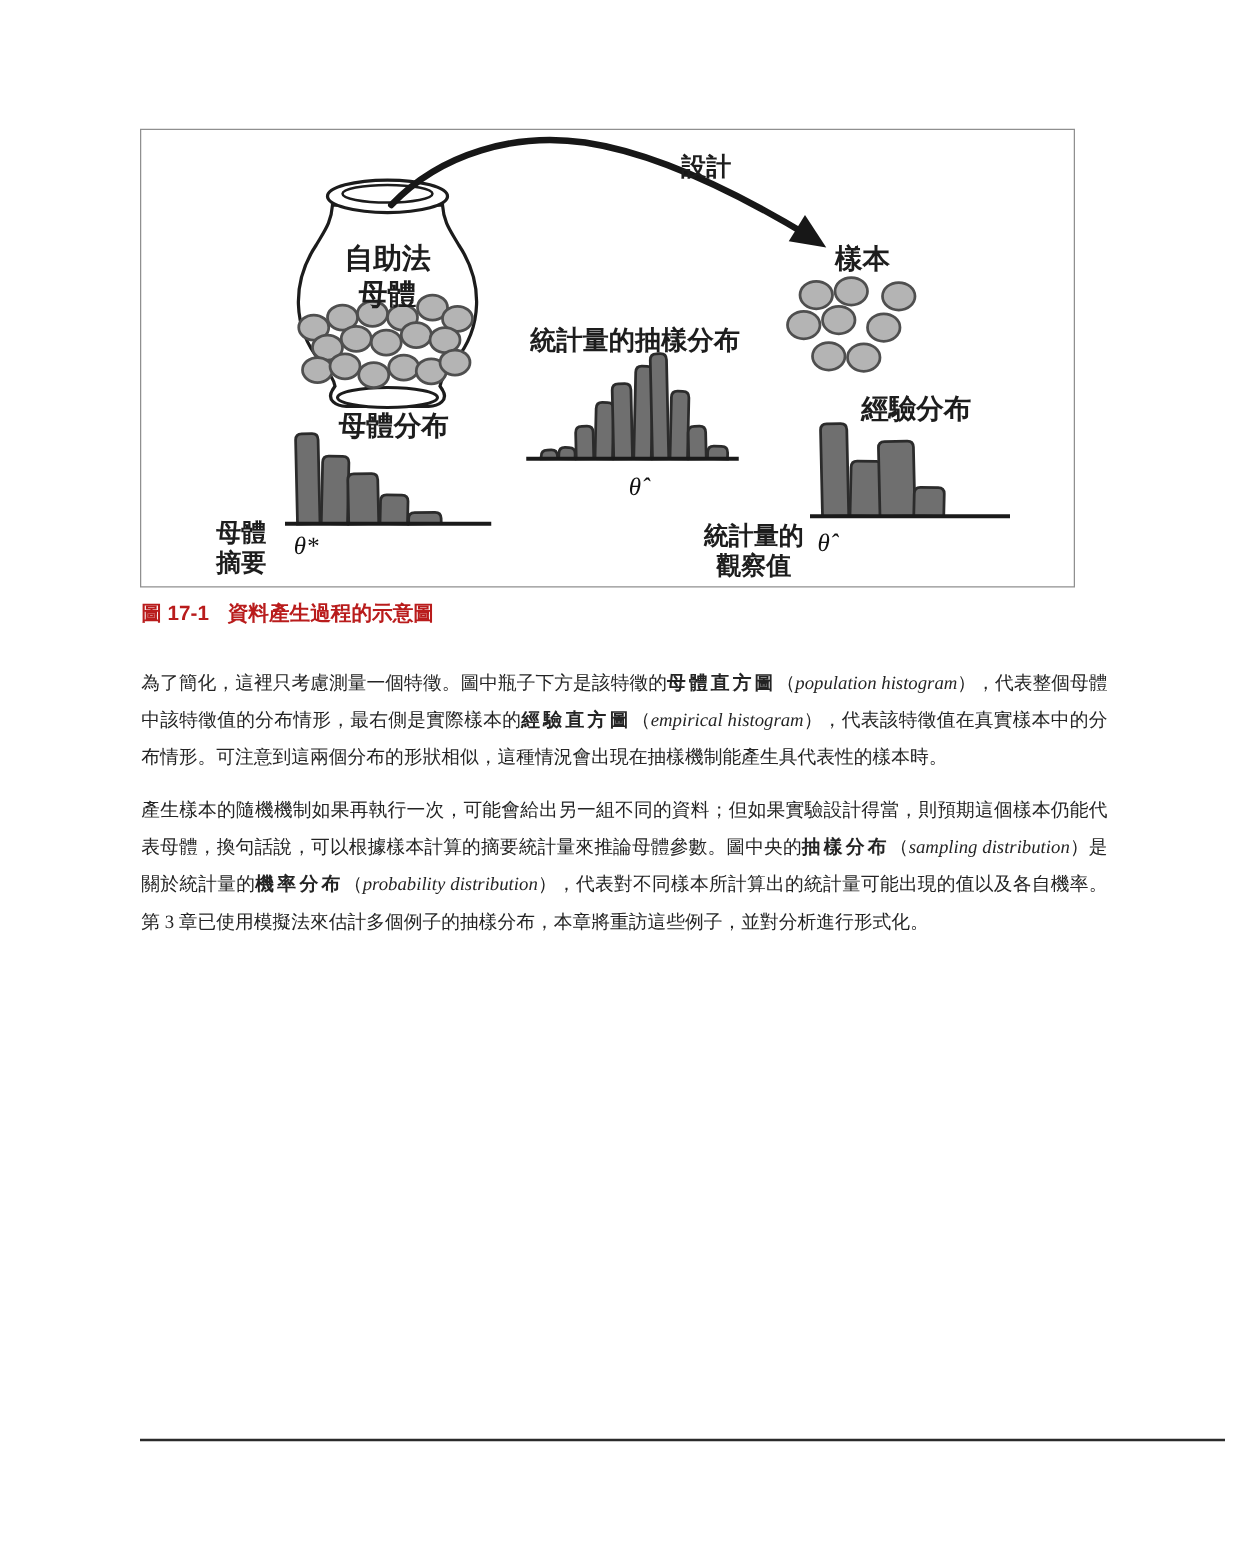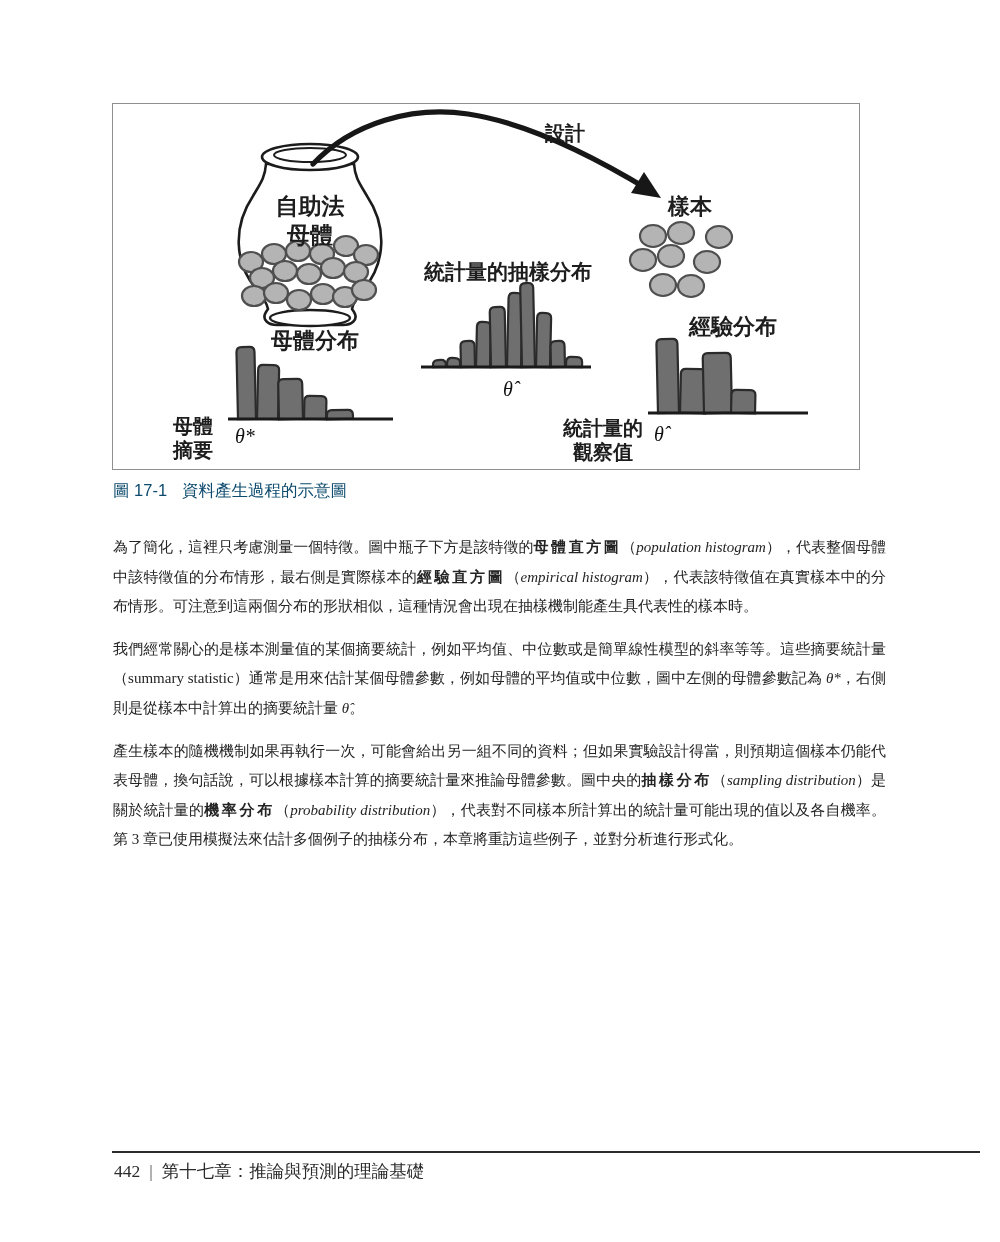--- a/index.html
+++ b/index.html
@@ -5,21 +5,21 @@
   html,body{margin:0;padding:0;background:#ffffff;}
   .page{position:relative;width:1000px;height:1242px;background:#ffffff;overflow:hidden;
         font-family:"Liberation Serif","DejaVu Serif",serif;color:#242424;}
   .figure-box{position:absolute;left:112px;top:103px;width:748px;height:367px;
               border:1px solid #8f8f8f;box-sizing:border-box;background:#fff;}
   .figure-box svg{display:block;}
   .fig-cjk{font-family:"Liberation Sans","DejaVu Sans",sans-serif;font-weight:600;fill:#1d1d1d;}
   .fig-math{font-family:"Liberation Serif","DejaVu Serif",serif;font-style:italic;fill:#111;}
   .caption{position:absolute;left:113px;top:480px;width:770px;
            font-family:"Liberation Sans","DejaVu Sans",sans-serif;
-           font-weight:400;font-size:16.5px;color:#0c4a6e;}
+           font-weight:700;font-size:16.5px;color:#b91c1c;}
   .caption .cap-title{margin-left:15px;}
   .paras{position:absolute;left:113px;top:533px;width:773px;font-size:15px;color:#242424;}
   .para{margin:0 0 13px 0;line-height:29.6px;text-align:justify;}
   .run-n{font-style:normal;}
   .run-b{font-weight:700;letter-spacing:2.5px;}
   .run-i{font-style:italic;}
   .run-m{font-style:italic;}
   .footer-rule{position:absolute;left:112px;top:1151px;width:868px;height:0;
                border-top:2px solid #2b2b2b;}
   .footer{position:absolute;left:114px;top:1159px;font-size:17.5px;color:#2a2a2a;
@@ -141,22 +141,18 @@
       </g>
     </svg>
   </div>
 
   <div class="caption">
     <span class="cap-tag">圖 17-1</span><span class="cap-title">資料產生過程的示意圖</span>
   </div>
 
   <div class="paras" id="paragraphs">
       <p class="para"><span class="run-n">為了簡化，這裡只考慮測量一個特徵。圖中瓶子下方是該特徵的</span><span class="run-b">母體直方圖</span><span class="run-n">（</span><span class="run-i">population histogram</span><span class="run-n">），代表整個母體中該特徵值的分布情形，最右側是實際樣本的</span><span class="run-b">經驗直方圖</span><span class="run-n">（</span><span class="run-i">empirical histogram</span><span class="run-n">），代表該特徵值在真實樣本中的分布情形。可注意到這兩個分布的形狀相似，這種情況會出現在抽樣機制能產生具代表性的樣本時。</span></p>
-      <p class="para"><span class="run-n">我們經常關心的是樣本測量值的某個摘要統計，例如平均值、中位數或是簡單線性模型的斜率等等。這些摘要統計量（summary statistic）通常是用來估計某個母體參數，例如母體的平均值或中位數，圖中左側的母體參數記為 </span><span class="run-m">θ*</span><span class="run-n">，右側則是從樣本中計算出的摘要統計量 </span><span class="run-m">θ̂</span><span class="run-n">。</span></p>
       <p class="para"><span class="run-n">產生樣本的隨機機制如果再執行一次，可能會給出另一組不同的資料；但如果實驗設計得當，則預期這個樣本仍能代表母體，換句話說，可以根據樣本計算的摘要統計量來推論母體參數。圖中央的</span><span class="run-b">抽樣分布</span><span class="run-n">（</span><span class="run-i">sampling distribution</span><span class="run-n">）是關於統計量的</span><span class="run-b">機率分布</span><span class="run-n">（</span><span class="run-i">probability distribution</span><span class="run-n">），代表對不同樣本所計算出的統計量可能出現的值以及各自機率。第 3 章已使用模擬法來估計多個例子的抽樣分布，本章將重訪這些例子，並對分析進行形式化。</span></p>
     </div>
 
   <div class="footer-rule"></div>
-  <div class="footer">
-    <span>442</span><span class="sep">|</span><span>第十七章：推論與預測的理論基礎</span>
-  </div>
 
 </div>
 
 </body></html>

